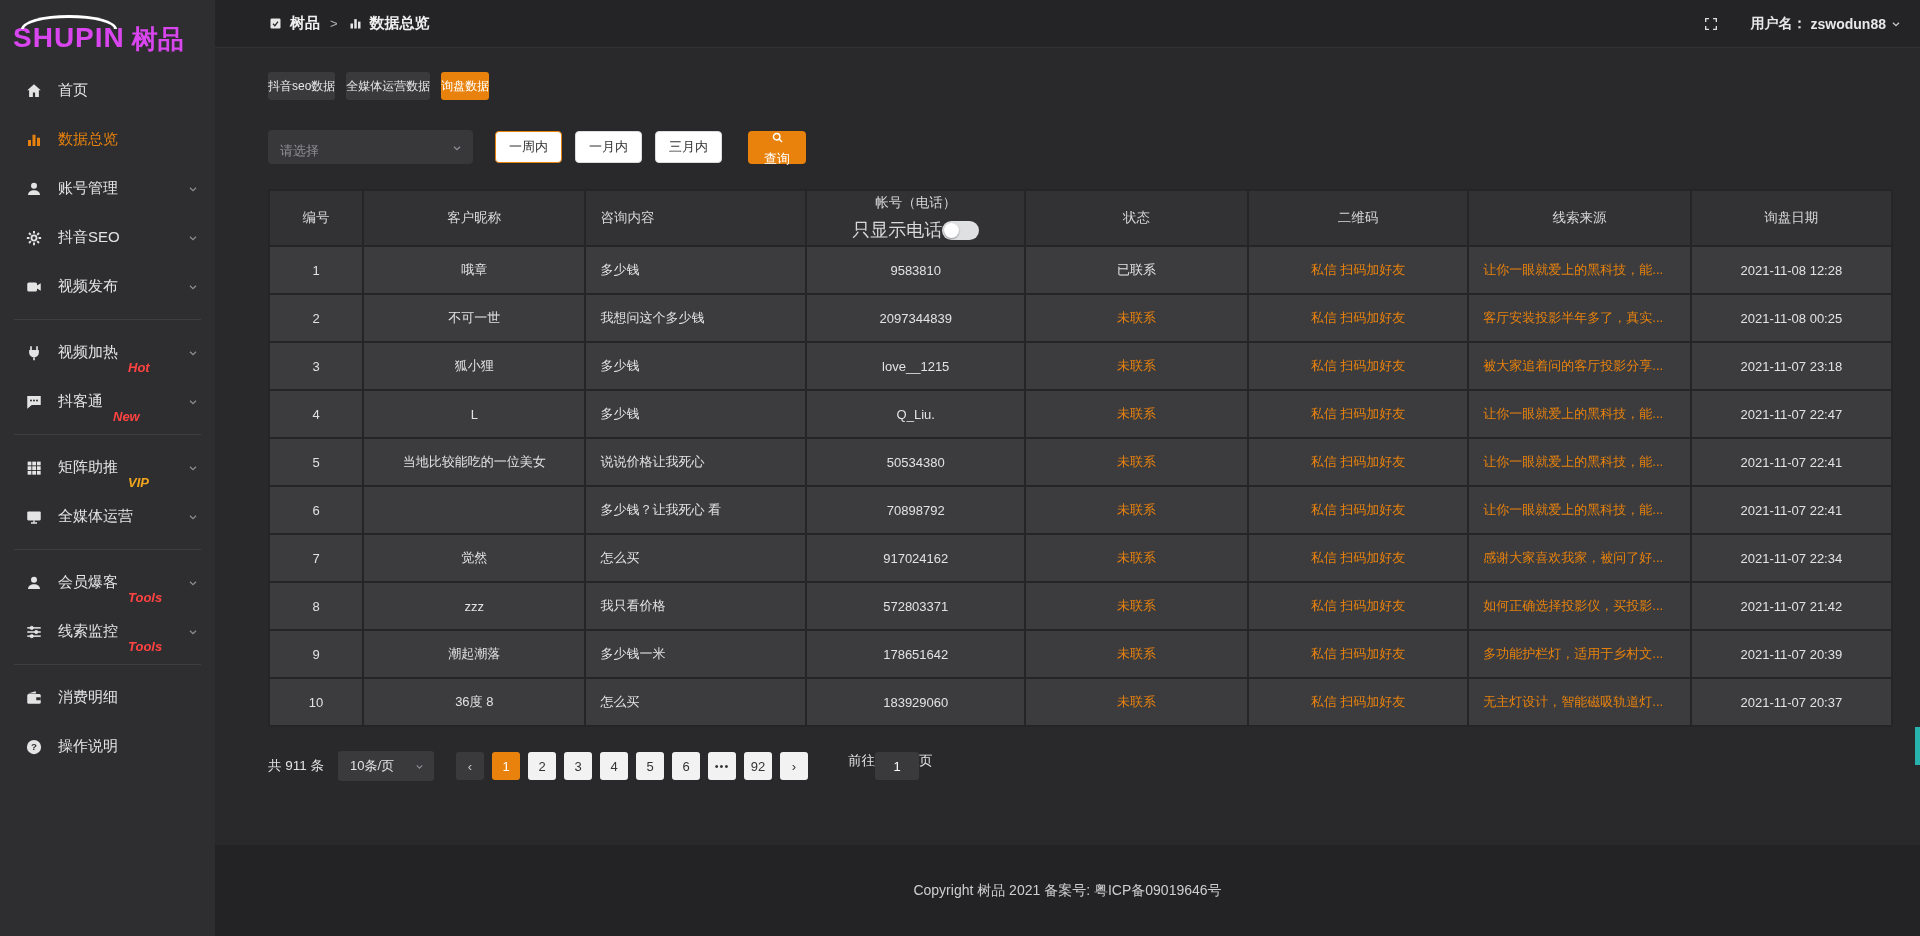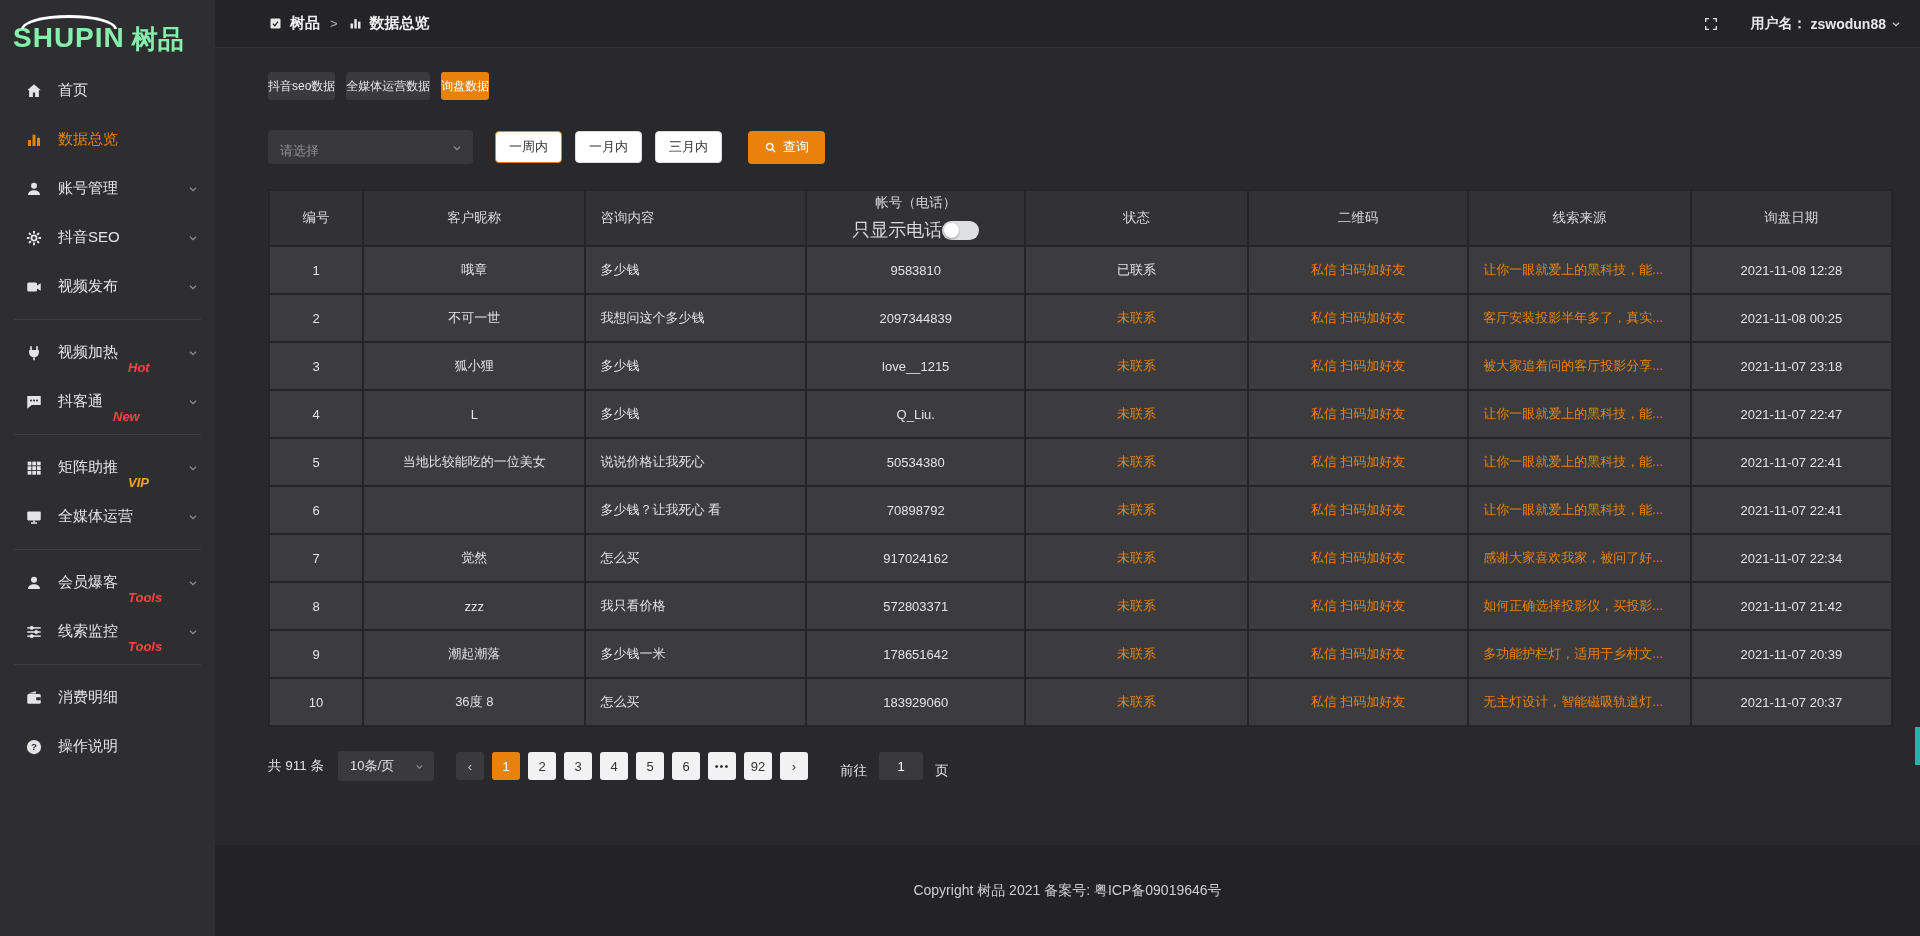--- a/index.html
+++ b/index.html
@@ -5,21 +5,21 @@
   * { box-sizing: border-box; }
   html,body { margin:0; padding:0; }
   body {
     width:1920px; height:936px; position:relative; overflow:hidden;
     background:#29292b; font-family:"Liberation Sans","DejaVu Sans",sans-serif;
   }
   svg { display:block; }
 
   
   .sidebar { position:absolute; left:0; top:0; width:215px; height:936px; background:#2e2e30; z-index:3; }
-  .logo { display:flex; align-items:flex-end; padding:16px 0 0 13px; color:#86efac; height:52px; }
+  .logo { display:flex; align-items:flex-end; padding:16px 0 0 13px; color:#d946ef; height:52px; }
   .logo-en { font-size:28px; font-weight:800; letter-spacing:1px; line-height:1; position:relative; }
   .logo-en::before { content:""; position:absolute; left:8px; right:8px; top:-9px; height:11px;
     border:3px solid #fff; border-bottom:none; border-radius:50% 50% 0 0 / 100% 100% 0 0; }
   .logo-cn { font-size:26px; font-weight:700; margin-left:7px; line-height:1; }
   .menu { margin-top:14px; }
   .menu-item { position:relative; height:49px; display:flex; align-items:center; padding:0 16px 0 25px; color:#e4e4e4; cursor:pointer; }
   .menu-item.active { color:#e8820c; }
   .mi-icon { width:18px; height:18px; margin-right:15px; display:inline-flex; color:inherit; }
   .mi-icon svg { width:18px; height:18px; }
   .mi-label { font-size:15px; }
@@ -47,21 +47,21 @@
   .tab.active { background:#e8820c; color:#fff; }
 
   .filters { display:flex; align-items:center; margin-top:30px; }
   .select { width:205px; height:34px; background:#38383b; border-radius:4px; display:flex; align-items:flex-start; padding:12px 10px 0 12px; cursor:pointer; }
   .select-placeholder { color:#8f8f94; font-size:13px; flex:1; }
   .select-chevron { color:#8f8f94; } .select-chevron svg { width:12px; height:12px; }
   .range-group { display:flex; gap:13px; margin-left:22px; }
   .range-btn { height:32px; padding:0 13px; background:#fff; border:1px solid #dcdcdc; border-radius:4px; color:#333; font-size:13px; cursor:pointer; font-family:inherit; }
   .range-btn.active { border-color:#e8820c; }
   .query-btn { height:33px; padding:0 16px; margin-left:26px; background:#e8820c; color:#fff; border:none; border-radius:4px;
-    font-size:13px; display:flex; align-items:center; gap:6px; cursor:pointer; font-family:inherit; }
+    font-size:13px; display:flex; align-items:center; gap:6px; cursor:pointer; font-family:inherit;flex-direction:column; }
 
   
   table { width:100%; border-collapse:collapse; margin-top:25px; }
   th, td { border:2px solid #252528; }
   th { height:56px; color:#d8d8d8; font-size:13.5px; font-weight:400; background:#323235; text-align:center; }
   td { height:48px; color:#e2e2e2; font-size:13px; text-align:center; background:#3c3c3f; }
   th.left, td.left { text-align:left; padding-left:14px; padding-right:10px; }
   .status.pending { color:#e8820c; }
   .link { color:#e8820c; cursor:pointer; }
   .toggle-line { display:flex; align-items:center; justify-content:center; margin-top:6px; font-size:18px; color:#d8d8d8; }
@@ -72,21 +72,21 @@
   .pagination { display:flex; align-items:center; margin-top:24px; color:#e2e2e2; font-size:13.5px; }
   .page-size { width:96px; height:30px; background:#3a3a3d; border-radius:3px; display:flex; align-items:center; justify-content:space-between;
     padding:0 9px 0 12px; font-size:13px; color:#e2e2e2; cursor:pointer; margin-left:14px; }
   .page-size .select-chevron svg { width:11px; height:11px; }
   .pg-group { display:flex; gap:8px; margin-left:22px; align-items:center; }
   .pg-btn { min-width:28px; height:28px; border:none; border-radius:3px; background:#f2f2f2; color:#333; font-size:13px; cursor:pointer;
     display:flex; align-items:center; justify-content:center; padding:0 6px; font-family:inherit; }
   .pg-btn.prev { background:#3a3a3d; color:#c9c9c9; }
   .pg-btn.active { background:#e8820c; color:#fff; }
   .pg-btn.ellipsis { letter-spacing:1px; font-size:11px; }
-  .goto { display:flex; align-items:flex-end; gap:12px; margin-left:32px; }
+  .goto { display:flex; align-items:flex-start; margin-left:40px; }
   .goto-input { width:44px; height:28px; background:#3a3a3d; border:none; border-radius:3px; color:#fff; text-align:center; font-size:13px; font-family:inherit; }
 
   
   .footer { position:absolute; left:215px; right:0; bottom:0; height:91px; background:#232326;
     display:flex; align-items:center; justify-content:center; color:#cfcfcf; font-size:14px; z-index:2; }
 
   .mini-scroll { position:absolute; right:0; top:727px; width:5px; height:38px; background:#27b2ae; z-index:5; }
 </style>
 </head>
 <body>

